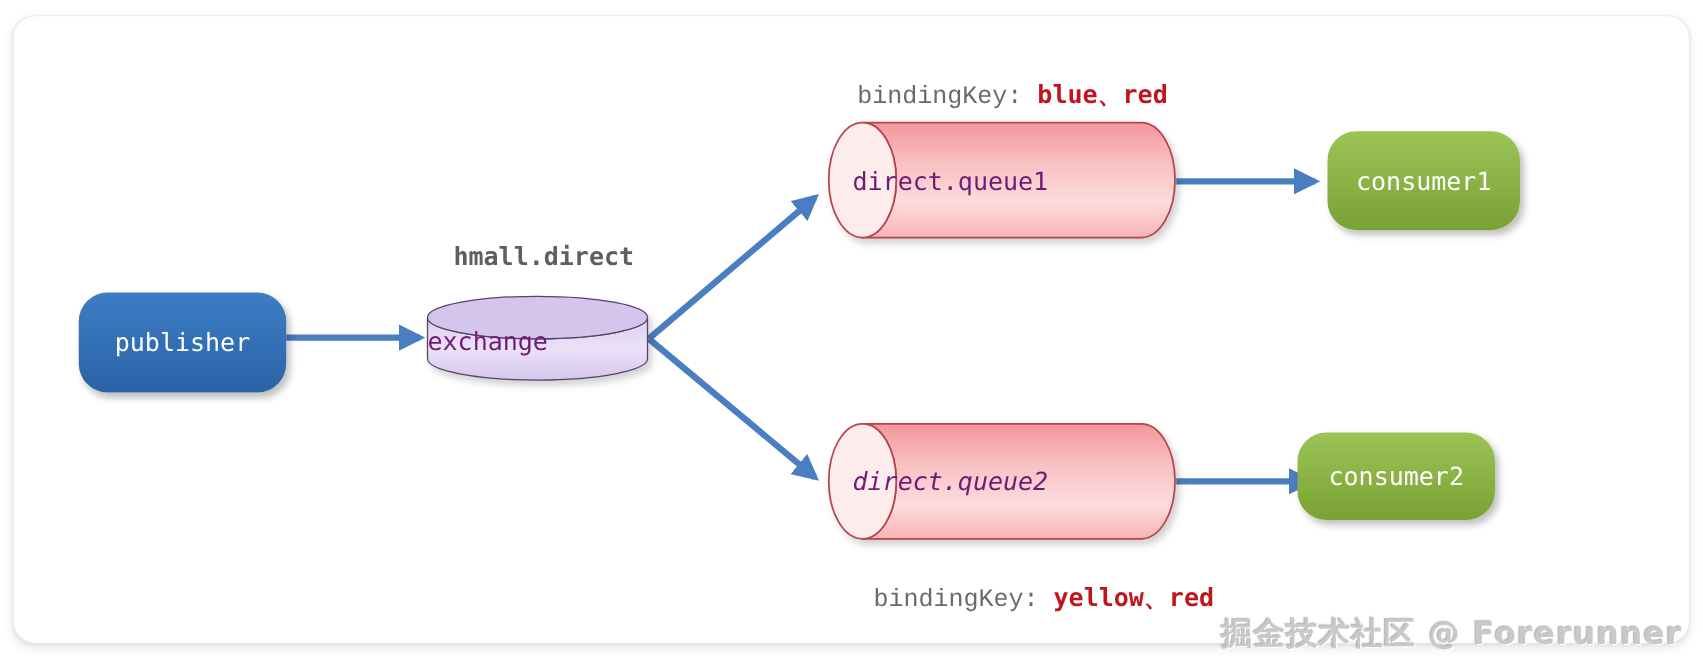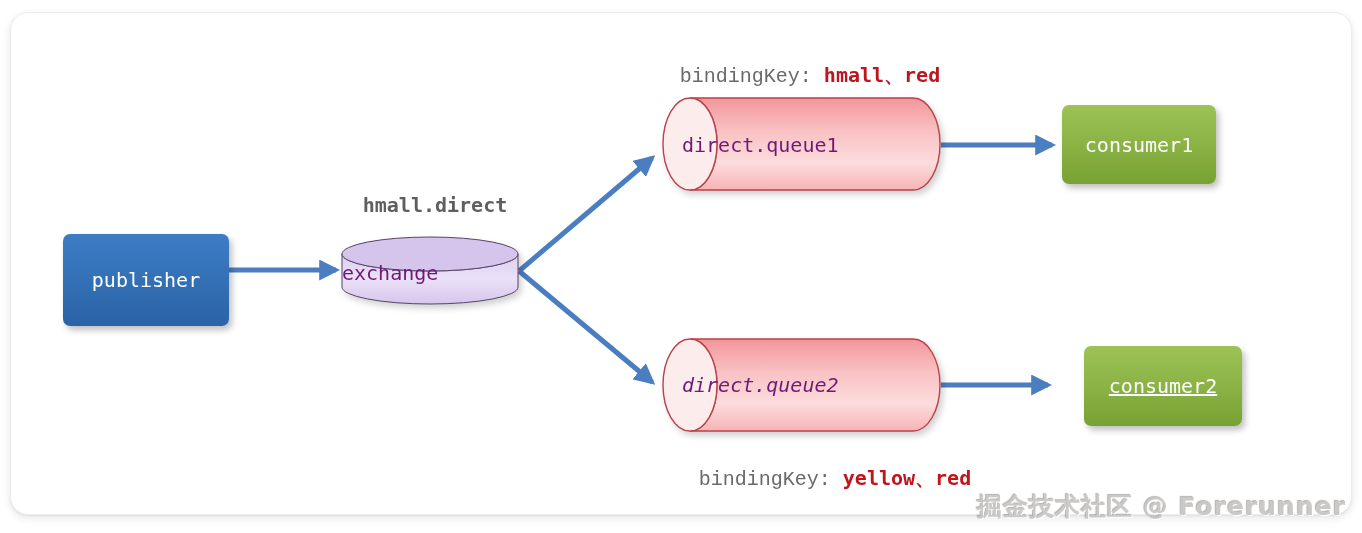--- a/index.html
+++ b/index.html
@@ -10,29 +10,29 @@
   .card {
     position:absolute; left:10px; top:12px; width:1340px; height:501px;
     background:#ffffff; border:1px solid #ededed; border-radius:18px;
     box-shadow:0 3px 8px rgba(0,0,0,0.10), 0 1px 2px rgba(0,0,0,0.06);
   }
   svg.layer { position:absolute; left:0; top:0; width:1362px; height:533px; }
   g.shadow { filter: drop-shadow(3px 4px 3px rgba(0,0,0,0.18)); }
 
   .node {
     position:absolute; display:flex; align-items:center; justify-content:center;
-    color:#ffffff; font-size:20px; border-radius:7px;
+    color:#ffffff; font-size:20px; border-radius:23px;
     box-shadow:3px 4px 6px rgba(0,0,0,0.25);
   }
-  .node-publisher { left:63px; top:234px; width:166px; height:92px;
+  .node-publisher { left:63px; top:234px; width:166px; height:80px;
     background:linear-gradient(#3d7dc5,#2a63a6); }
   .node-consumer1 { left:1062px; top:105px; width:154px; height:79px;
     background:linear-gradient(#9dc356,#78a233); }
-  .node-consumer2 { left:1084px; top:346px; width:158px; height:80px;
-    background:linear-gradient(#9dc356,#78a233);text-decoration:underline; }
+  .node-consumer2 { left:1038px; top:346px; width:158px; height:70px;
+    background:linear-gradient(#9dc356,#78a233); }
 
   .shape-label {
     position:absolute; color:#701a75; font-size:20px; 
     line-height:22px; pointer-events:none;
   }
   .lbl-exchange { left:342px; top:262px; width:211px; }
   .lbl-queue1   { left:682px; top:134px; width:248px; }
   .lbl-queue2   { left:682px; top:374px; width:248px;font-style:italic; }
 
   .caption {
@@ -109,20 +109,20 @@
   <div class="node node-consumer2">
     <span>consumer2</span>
   </div>
 
   <div class="caption">hmall.direct</div>
   <div class="shape-label lbl-exchange">exchange</div>
   <div class="shape-label lbl-queue1">direct.queue1</div>
   <div class="shape-label lbl-queue2">direct.queue2</div>
 
   <div class="binding binding-top">
-    <span class="bk-prefix">bindingKey: </span><span class="bk-keys">hmall、red</span>
+    <span class="bk-prefix">bindingKey: </span><span class="bk-keys">blue、red</span>
   </div>
   <div class="binding binding-bottom">
     <span class="bk-prefix">bindingKey: </span><span class="bk-keys">yellow、red</span>
   </div>
 
   <div class="watermark">掘金技术社区 @ Forerunner</div>
 </div>
 
 </body></html>

